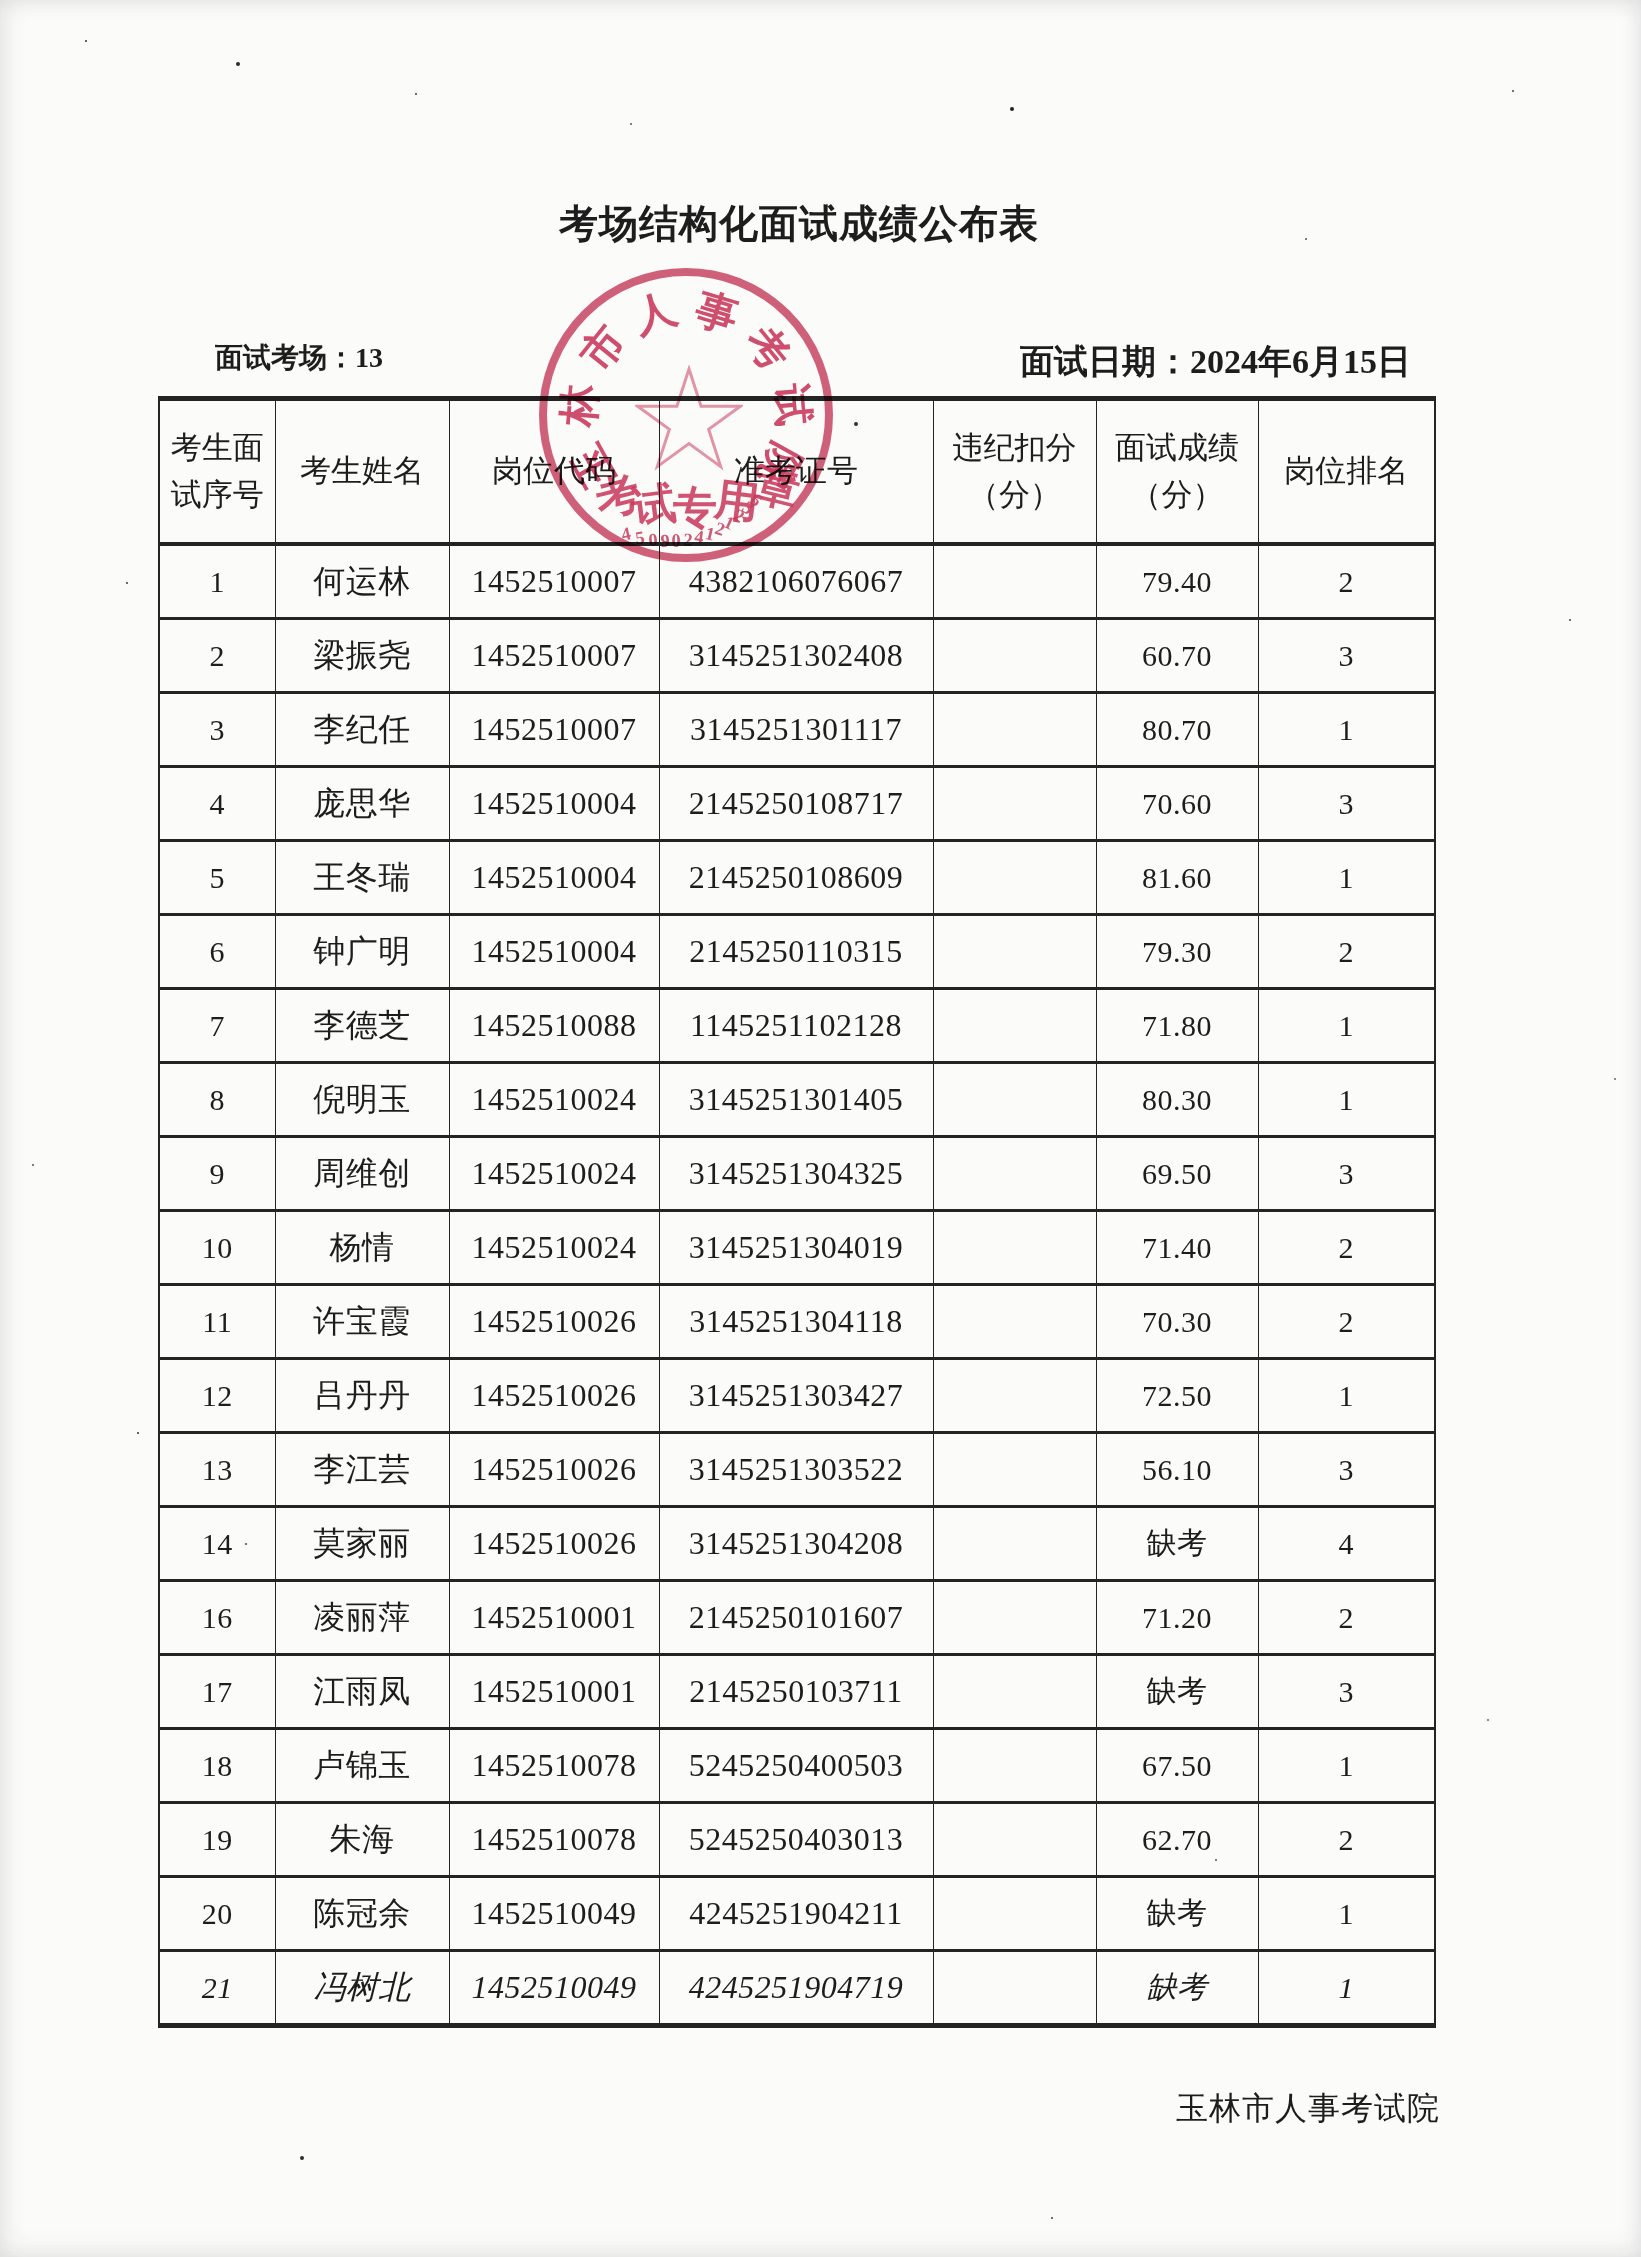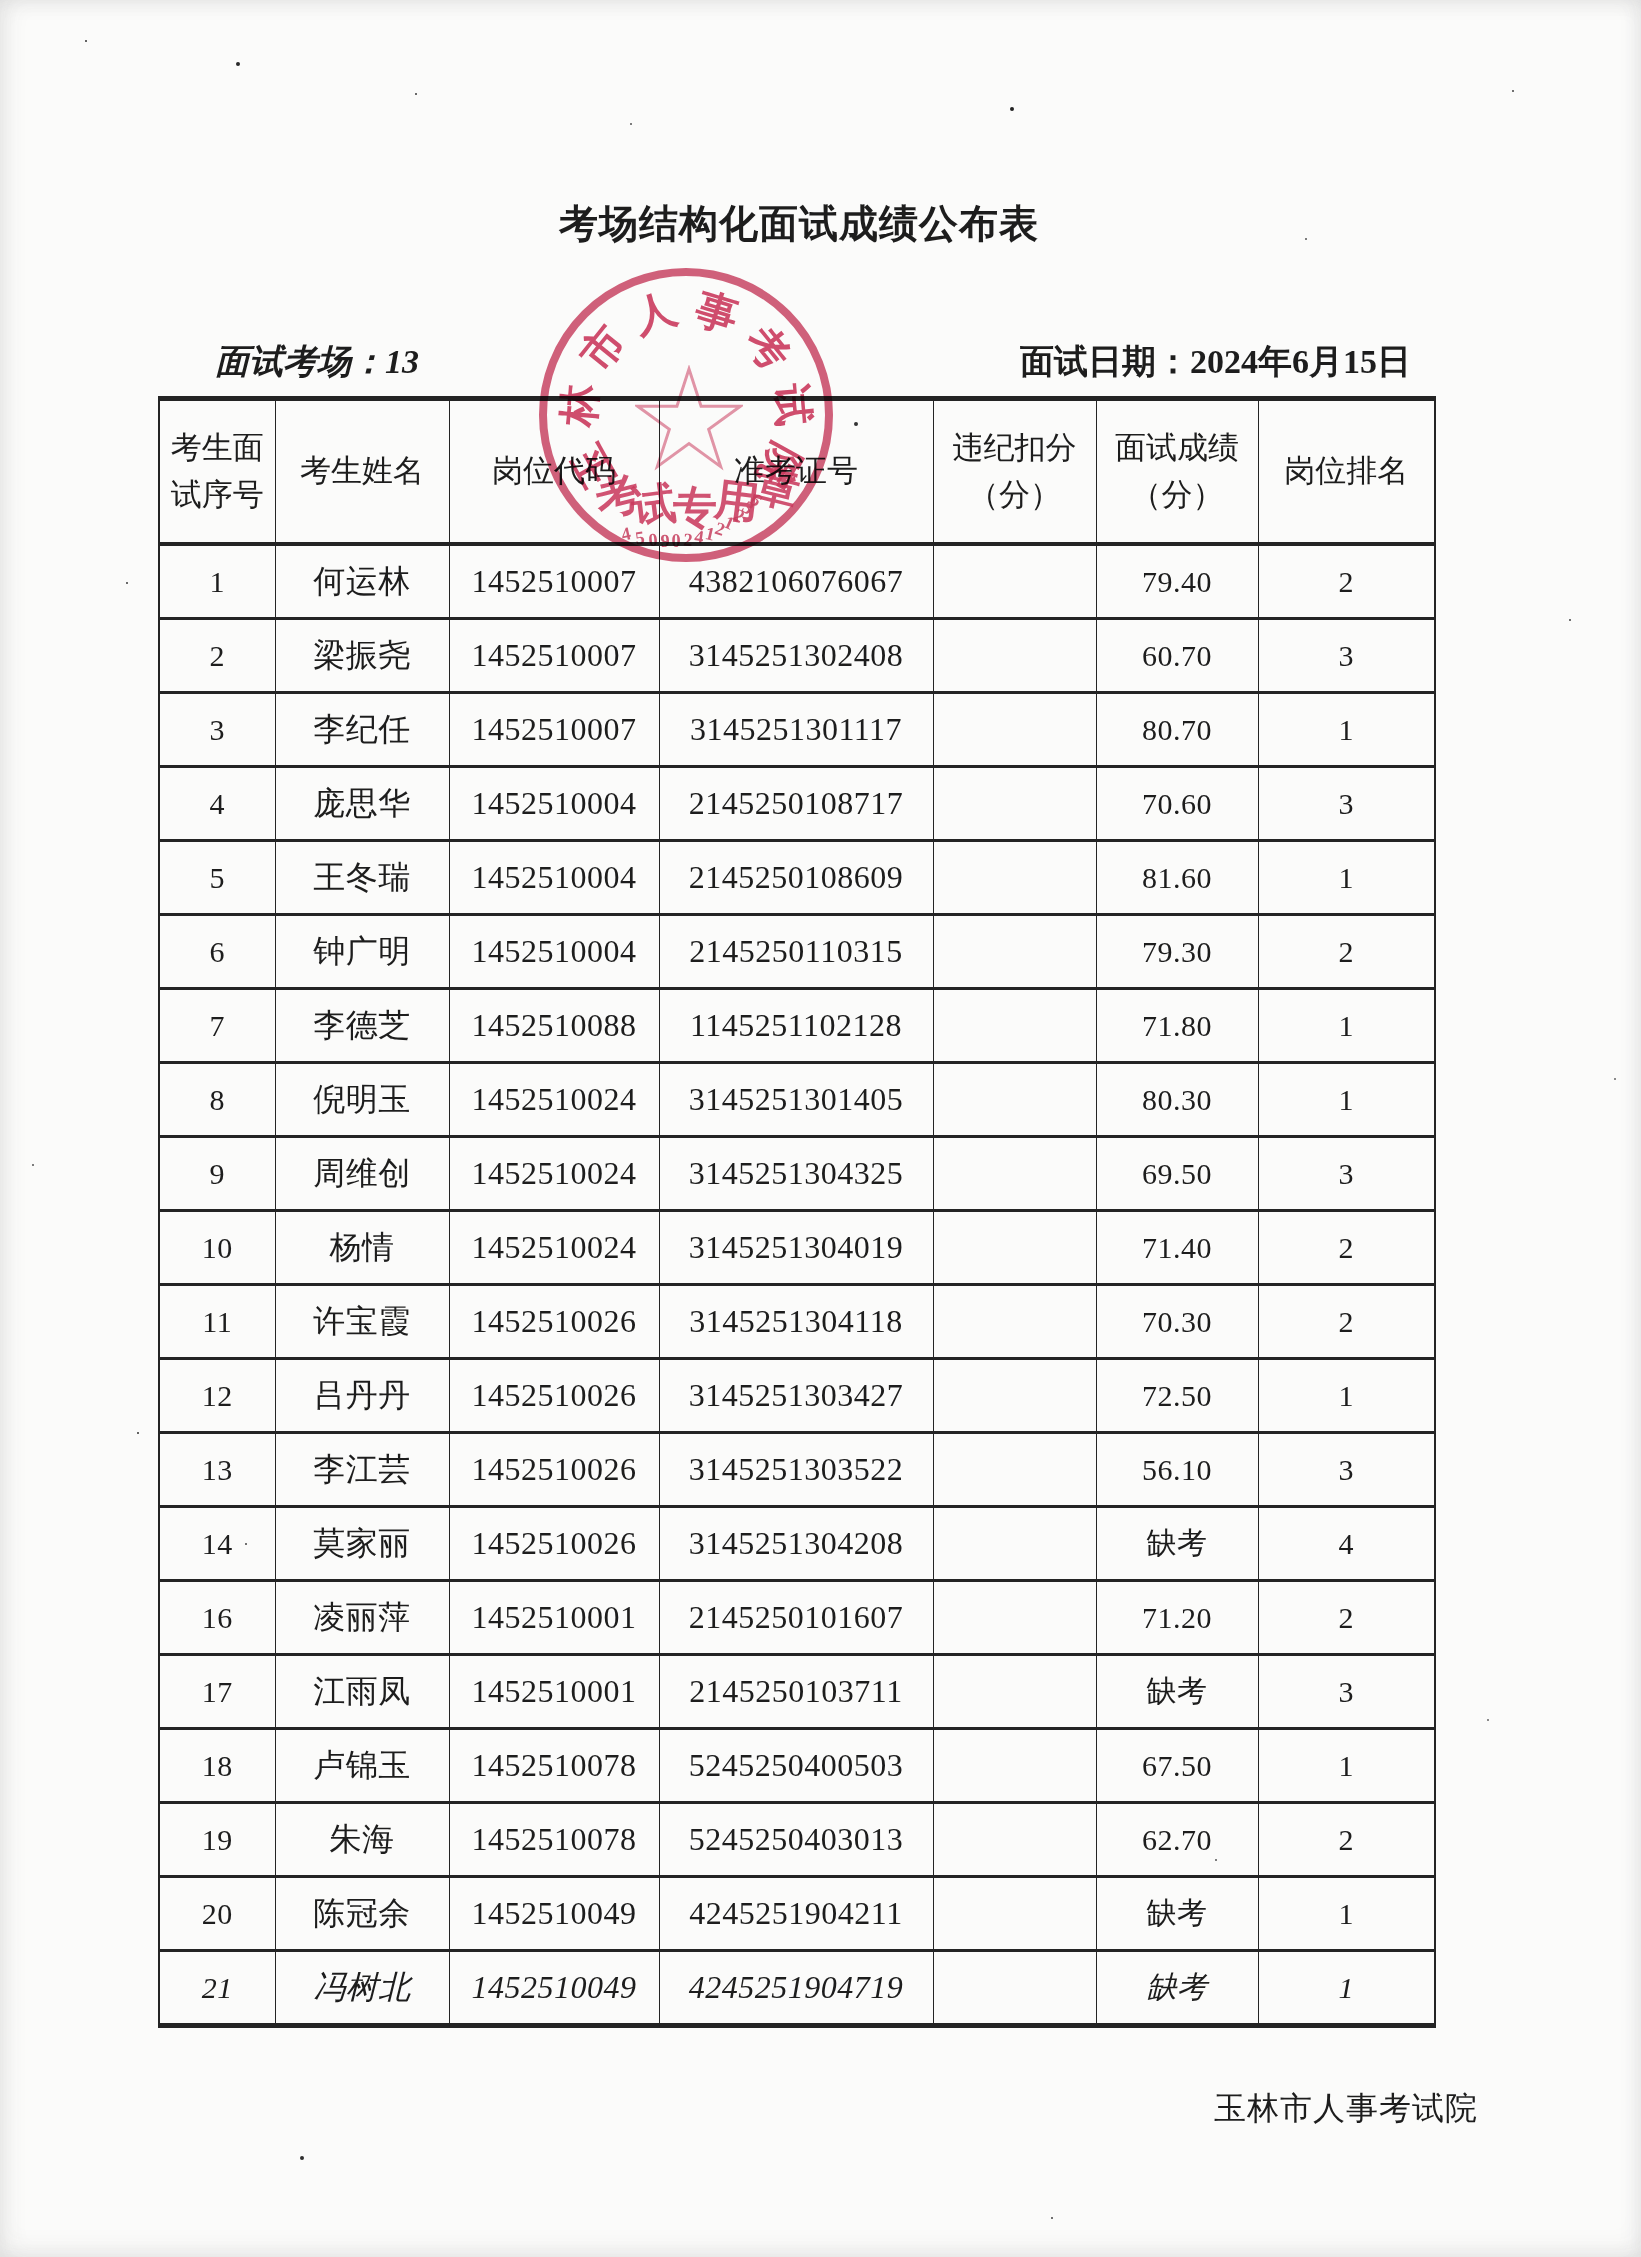--- a/index.html
+++ b/index.html
@@ -18,41 +18,41 @@
     box-shadow:237px 63px 0 1px #2a2a2a, 415px 93px 0 0 #3a3a3a, 1011px 108px 0 1px #222,
       1512px 90px 0 0 #444, 630px 123px 0 0 #555, 85px 40px 0 0 #333, 1305px 238px 0 0 #555,
       1569px 619px 0 0 #444, 137px 1432px 0 0 #333, 32px 1164px 0 0 #555, 1614px 1078px 0 0 #666,
       1215px 1859px 0 0 #555, 301px 2157px 0 1px #2f2f2f, 1051px 2217px 0 0 #444,
       126px 582px 0 0 #3c3c3c, 855px 423px 0 1px #333, 245px 1543px 0 0 #444, 1487px 1719px 0 0 #666;
   }
   .title{
     position:absolute;top:197px;left:0;width:1598px;text-align:center;
     font-size:39px;font-weight:bold;letter-spacing:1px;
   }
-  .meta-venue{position:absolute;left:215px;top:339px;font-size:34px;font-weight:bold;font-style:italic;}
+  .meta-venue{position:absolute;left:215px;top:339px;font-size:28px;font-weight:bold;}
   .meta-date{position:absolute;left:1020px;top:339px;font-size:34px;font-weight:bold;}
   table.score-table{
     position:absolute;left:158px;top:396px;width:1276px;
     border-collapse:collapse;table-layout:fixed;
   }
   .score-table th{
     height:141px;border:1.9px solid #242424;border-top-width:5.8px;border-bottom-width:4.8px;
     font-size:31px;font-weight:normal;text-align:center;vertical-align:middle;
     white-space:pre-line;line-height:1.5;padding:0;
   }
   .score-table td{
     height:71px;border:1.9px solid #242424;border-top-width:3.9px;
     font-size:32px;text-align:center;vertical-align:middle;padding:0;
     letter-spacing:0.5px;
   }
   .score-table th:first-child,.score-table td:first-child{border-left-width:2.9px;text-align:center;}
   .score-table th:last-child,.score-table td:last-child{border-right-width:2.9px;}
   .score-table tr:last-child td{border-bottom-width:5.8px;font-style:italic;}
   .score-table td.c0,.score-table td.c5,.score-table td.c6{font-size:30px;}
-  .footer-org{position:absolute;left:1214px;top:2087px;font-size:32px;letter-spacing:1px;}
+  .footer-org{position:absolute;left:1176px;top:2087px;font-size:32px;letter-spacing:1px;}
   
   .stamp{
     position:absolute;left:539px;top:268px;width:294px;height:294px;
     mix-blend-mode:multiply;opacity:.93;z-index:5;pointer-events:none;
   }
   .stamp-ring{
     position:absolute;inset:0;border:8.7px solid rgba(198,46,82,.82);border-radius:50%;
   }
   .sch,.sbc,.sdg{
     position:absolute;color:rgba(203,48,86,.92);font-weight:bold;

